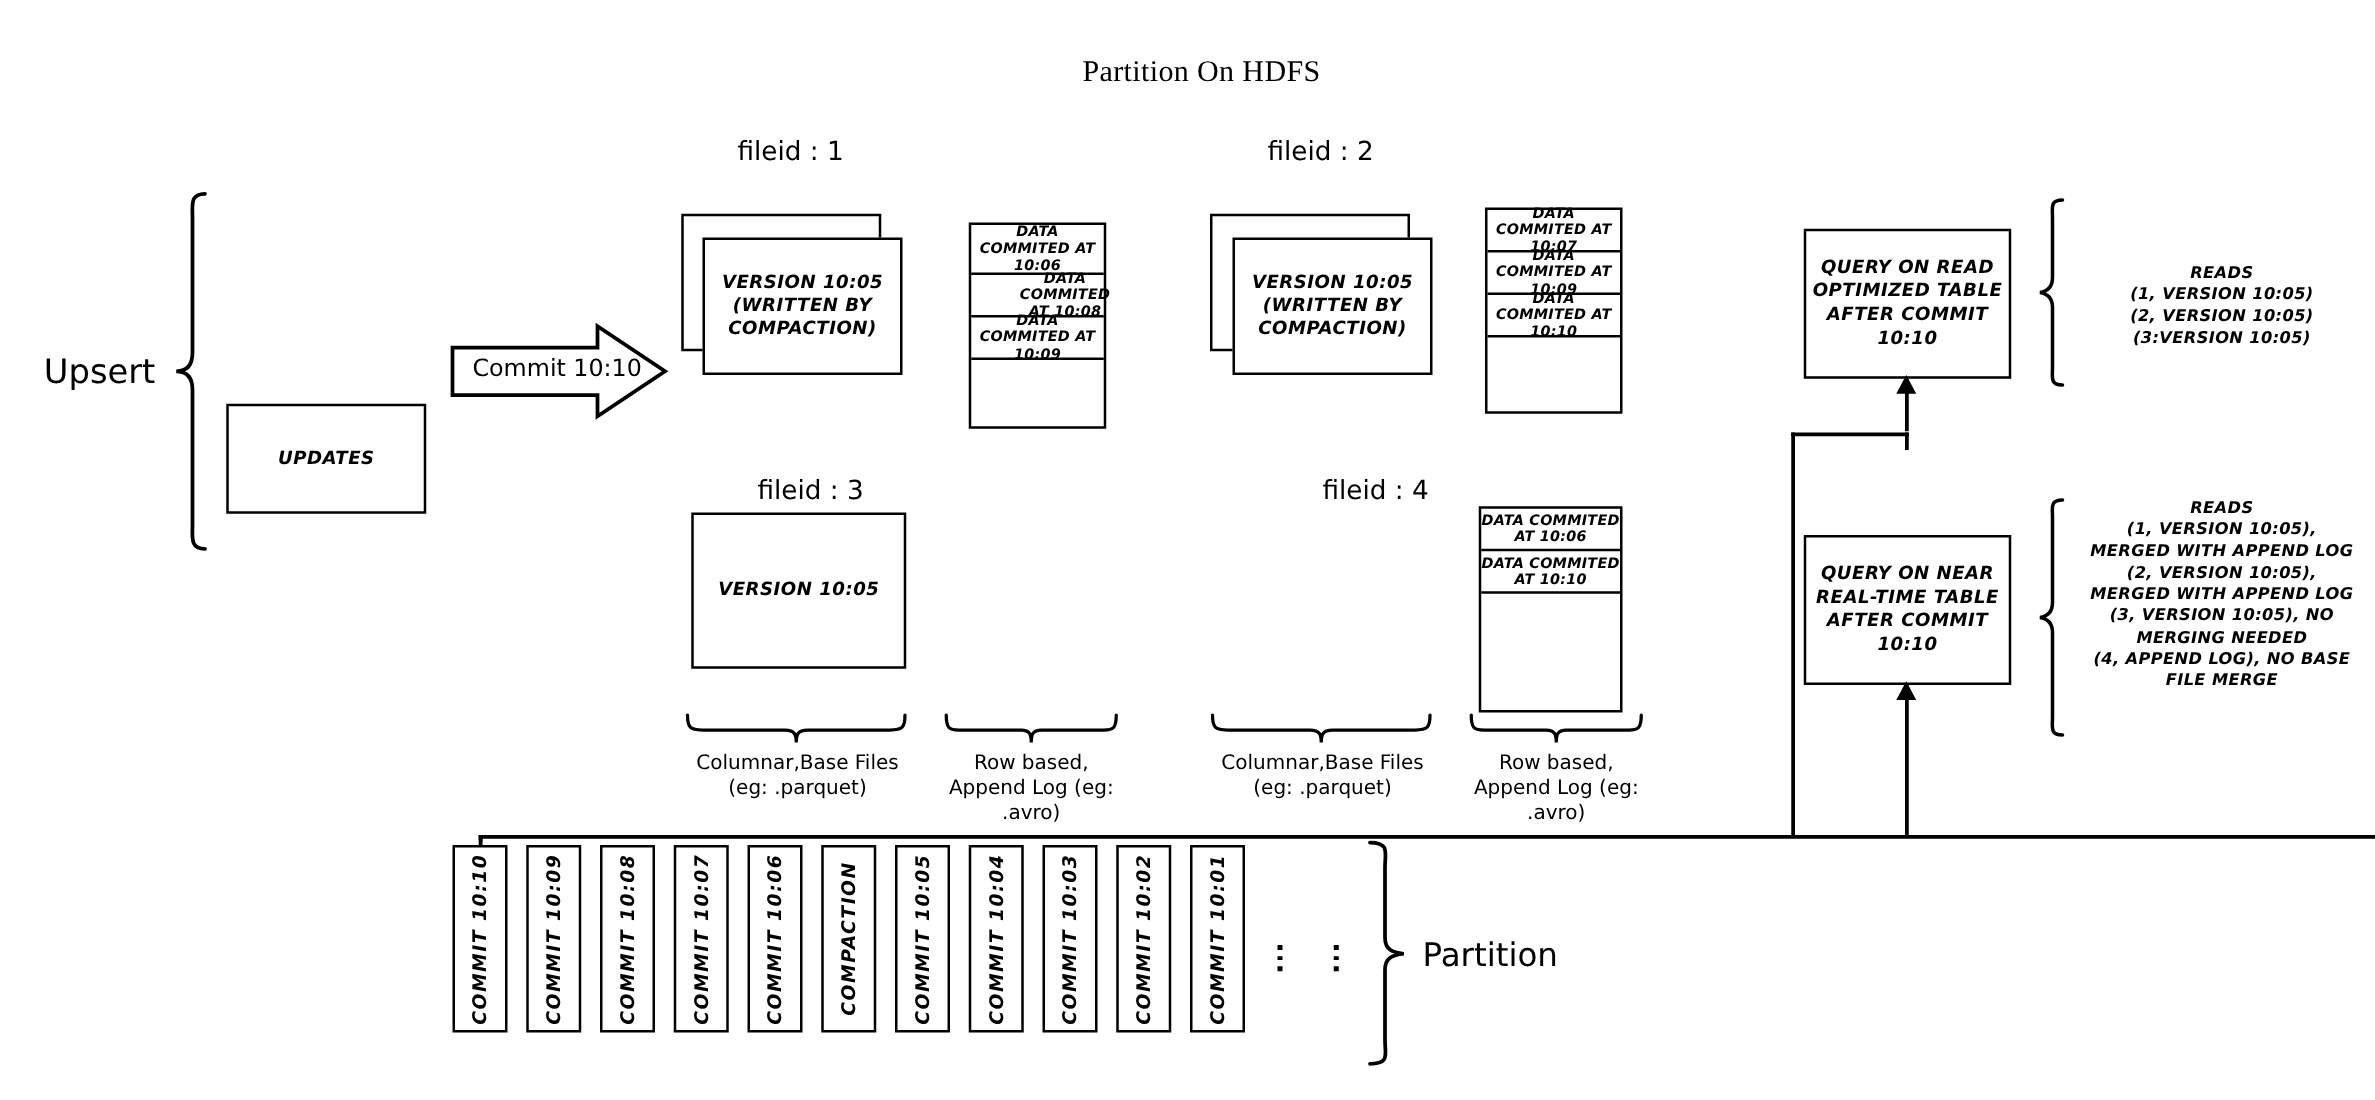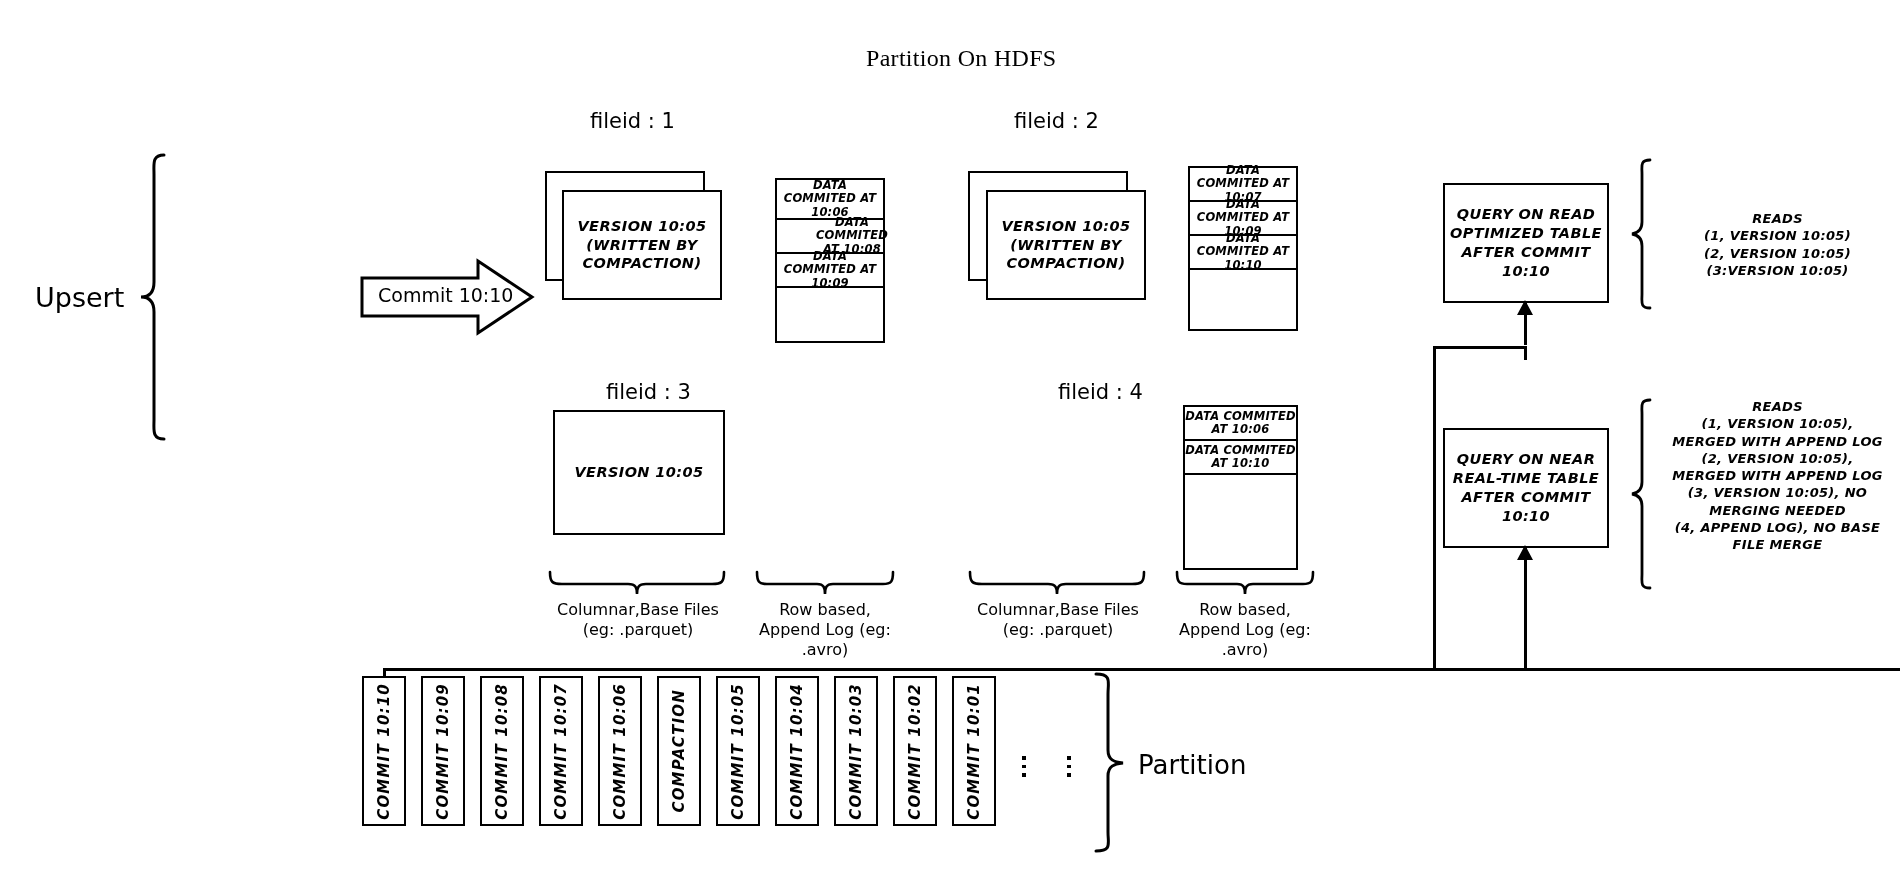--- a/index.html
+++ b/index.html
@@ -144,20 +144,23 @@
   <div class="abs label-upsert" style="left:35px; top:282px;">Upsert</div>
 
   <div class="abs" style="left:138px; top:152px;">
     <svg width="30" height="290" viewBox="0 0 30 290">
       <path d="M26 3 C14 3, 16 12, 16 22 L16 130 C16 142, 10 145, 3 145
                C10 145, 16 148, 16 160 L16 268 C16 278, 14 287, 26 287" fill="none" stroke="#000" stroke-width="3" stroke-linecap="round"></path>
     </svg>
   </div>
 
 
+  <div class="abs box" style="left:181px; top:323px; width:160px; height:88px;">
+    <span class="bold-box-text">UPDATES</span>
+  </div>
 
   <div class="abs" style="left:360px; top:258px;">
     <svg width="175" height="78" viewBox="0 0 175 78">
       <path d="M2 20 L118 20 L118 3 L172 39 L118 75 L118 58 L2 58 Z" fill="#fff" stroke="#000" stroke-width="3" stroke-linejoin="miter"></path>
     </svg>
     <div class="abs commit-arrow-text" style="left:18px; top:26px;">Commit 10:10</div>
   </div>
 
   <div class="abs label-plain" style="left:590px; top:109px;">fileid : 1</div>
 

